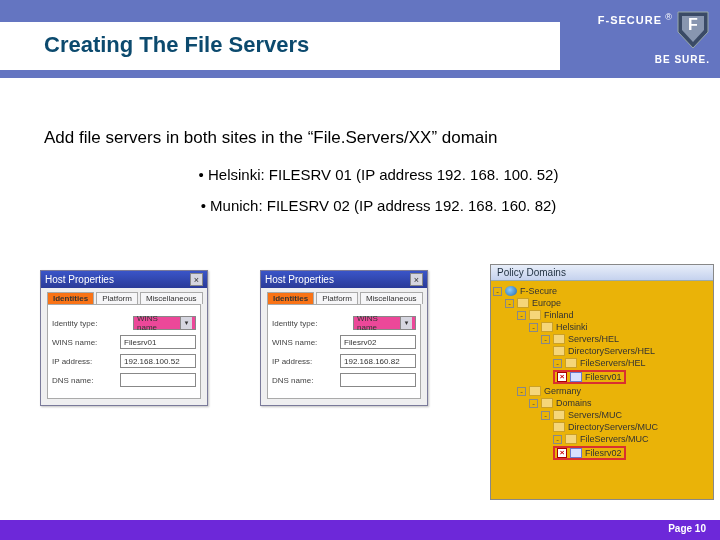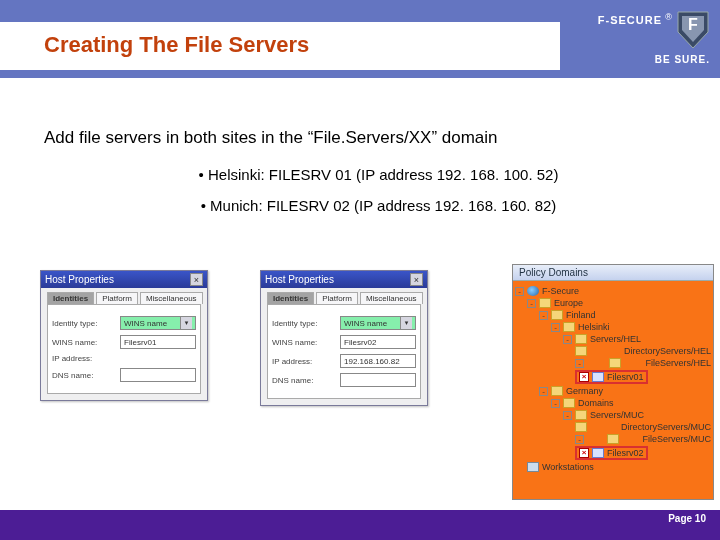--- a/index.html
+++ b/index.html
@@ -1,58 +1,58 @@
 <!DOCTYPE html>
 <html><head>
 <meta charset="utf-8">
 <style>
   * { box-sizing: border-box; margin: 0; padding: 0; }
   body { width: 720px; height: 540px; font-family: Arial, sans-serif; background: #fff; position: relative; overflow: hidden; }
   .header { background: #6475c1; height: 78px; position: relative; }
   .title-band { position: absolute; left: 0; top: 22px; width: 560px; height: 48px; background: #fff; padding: 10px 0 0 44px; }
-  .title-band h1 { font-size: 22px; font-weight: bold; color: #c2410c; }
+  .title-band h1 { font-size: 22px; font-weight: bold; color: #0c4a6e; }
   .logo-area { position: absolute; right: 10px; top: 4px; width: 120px; height: 70px; color: #fff; }
   .logo-area .brand { font-size: 11px; font-weight: bold; letter-spacing: 1px; position: absolute; top: 10px; right: 48px; }
   .logo-area .reg { position: absolute; top: 8px; right: 38px; font-size: 9px; }
   .logo-area .shield { position: absolute; top: 6px; right: 0; width: 34px; height: 40px; }
   .logo-area .tag { position: absolute; top: 50px; right: 0; font-size: 10px; font-weight: bold; letter-spacing: 1px; }
   .content { padding: 50px 27px 0 44px; }
   .lead { font-size: 17px; margin-bottom: 18px; }
   ul.bullets { list-style: none; padding-left: 20px; text-align: center; }
   ul.bullets li { font-size: 15px; margin: 14px 0; }
   ul.bullets li::before { content: "• "; }
   .panels { position: absolute; top: 270px; left: 40px; right: 10px; bottom: 40px; }
   .dialog { position: absolute; background: #efeff0; border: 1px solid #7a7a9a; width: 168px; font-size: 9px; color: #333; box-shadow: 1px 1px 2px rgba(0,0,0,.25); }
   .dialog .titlebar { background: linear-gradient(#3a55c8,#2a3a98); color: #fff; font-size: 10px; padding: 2px 4px; display: flex; justify-content: space-between; align-items: center; }
   .dialog .titlebar .xbtn { background: #d6d6e0; color: #333; width: 13px; height: 13px; font-size: 9px; text-align: center; line-height: 12px; border: 1px solid #888; }
   .tabs { display: flex; gap: 2px; margin: 4px 6px 0 6px; }
   .tab { background: #f6f6f8; border: 1px solid #aaa; border-bottom: none; padding: 1px 5px; font-size: 8px; }
-  .tab.active { background: #a3a3a3; font-weight: bold; }
+  .tab.active { background: #f97316; font-weight: bold; }
   .formarea { background: #fff; margin: 0 6px 6px 6px; border: 1px solid #aaa; padding: 6px 4px; }
   .row { display: flex; align-items: center; margin: 5px 0; gap: 4px; }
   .row label { width: 64px; font-size: 8px; color: #444; }
   .row .inp { flex: 1; border: 1px solid #888; background: #fff; height: 14px; font-size: 8px; padding: 0 3px; line-height: 14px; overflow: hidden; }
-  .row .sel { flex: 1; border: 1px solid #888; background: #86efac; height: 14px; font-size: 8px; padding: 0 3px; display: flex; justify-content: space-between; align-items: center; }
+  .row .sel { flex: 1; border: 1px solid #888; background: #ec4899; height: 14px; font-size: 8px; padding: 0 3px; display: flex; justify-content: space-between; align-items: center; margin-left: 13px; }
   .row .sel .arrow { width: 12px; text-align: center; background: #d6d6e0; border-left: 1px solid #888; height: 100%; line-height: 12px; font-size: 7px; }
   .dlg1 { top: 0; left: 0; }
   .dlg2 { top: 0; left: 220px; }
-  .treecol { position: absolute; top: -6px; right: -4px; width: 202px; background: #f97316; border: 1px solid #888; font-size: 9px; height: 236px; }
+  .treecol { position: absolute; top: -6px; right: -4px; width: 224px; background: #eab308; border: 1px solid #888; font-size: 9px; height: 236px; }
   .treecol .treetitle { background: linear-gradient(#e8eef9,#c5d2ee); border-bottom: 1px solid #9aa; padding: 2px 6px; font-size: 10px; color: #234; }
   .tree { padding: 4px 2px; color: #333; }
   .tn { display: flex; align-items: center; gap: 3px; padding: 1px 0; white-space: nowrap; overflow: hidden; }
   .exp { width: 9px; height: 9px; border: 1px solid #888; font-size: 8px; line-height: 7px; text-align: center; color: #444; flex-shrink: 0; }
   .ic { width: 12px; height: 10px; display: inline-block; flex-shrink: 0; }
   .ic-globe { background: radial-gradient(circle at 40% 40%, #8cf, #26a); border-radius: 50%; }
   .ic-folder { background: #f5d67a; border: 1px solid #caa028; }
   .ic-host { background: #d9e1ff; border: 1px solid #6a7acc; }
   .ic-ws { background: #cde; border: 1px solid #789; }
   .hl { border: 2px solid #d93030; padding: 0 2px; display: inline-flex; align-items: center; gap: 3px; }
   .hl .xic { width: 10px; height: 10px; background: #fff; border: 1px solid #a00; color: #c00; font-size: 8px; text-align: center; line-height: 8px; font-weight: bold; }
-  .ind1 { padding-left: 12px; } .ind2 { padding-left: 24px; } .ind3 { padding-left: 36px; } .ind4 { padding-left: 48px; } .ind5 { padding-left: 60px; justify-content: space-between; }
-  .footer { position: absolute; bottom: 0; left: 0; right: 0; height: 30px; background: #4c1d95; }
+  .ind1 { padding-left: 12px; } .ind2 { padding-left: 24px; } .ind3 { padding-left: 36px; } .ind4 { padding-left: 48px; } .ind5 { padding-left: 60px; }
+  .footer { position: absolute; bottom: 0; left: 0; right: 0; height: 20px; background: #6d28d9; }
   .footer .pg { position: absolute; right: 14px; top: 3px; color: #fff; font-size: 10px; font-weight: bold; }
 </style>
 </head>
 <body>
 
 <div class="header">
   <div class="title-band">
     <h1>Creating The File Servers</h1>
   </div>
   <div class="logo-area">
@@ -94,20 +94,21 @@
             <span>WINS name</span>
             <span class="arrow">▾</span>
           </div>
       </div>
       <div class="row">
           <label>WINS name:</label>
         <div class="inp">Filesrv01</div>
         </div>
       <div class="row">
           <label>IP address:</label>
+        <div class="inp">192.168.100.52</div>
         </div>
       <div class="row">
           <label>DNS name:</label>
         <div class="inp"></div>
         </div>
     </div>
   </div>
 
   <div class="dialog dlg2">
     <div class="titlebar">
@@ -210,24 +211,20 @@
           <span class="ic ic-folder"></span>
           <span>FileServers/MUC</span>
         </div>
       <div class="tn ind5">
           <span class="hl">
             <span class="xic">×</span>
             <span class="ic ic-host"></span>
             <span>Filesrv02</span>
           </span>
         </div>
-      <div class="tn ind1">
-          <span class="ic ic-ws"></span>
-          <span>Workstations</span>
-        </div>
     </div>
   </div>
 
 </div>
 
 <div class="footer">
   <span class="pg">Page 10</span>
 </div>
 
 </body></html>

